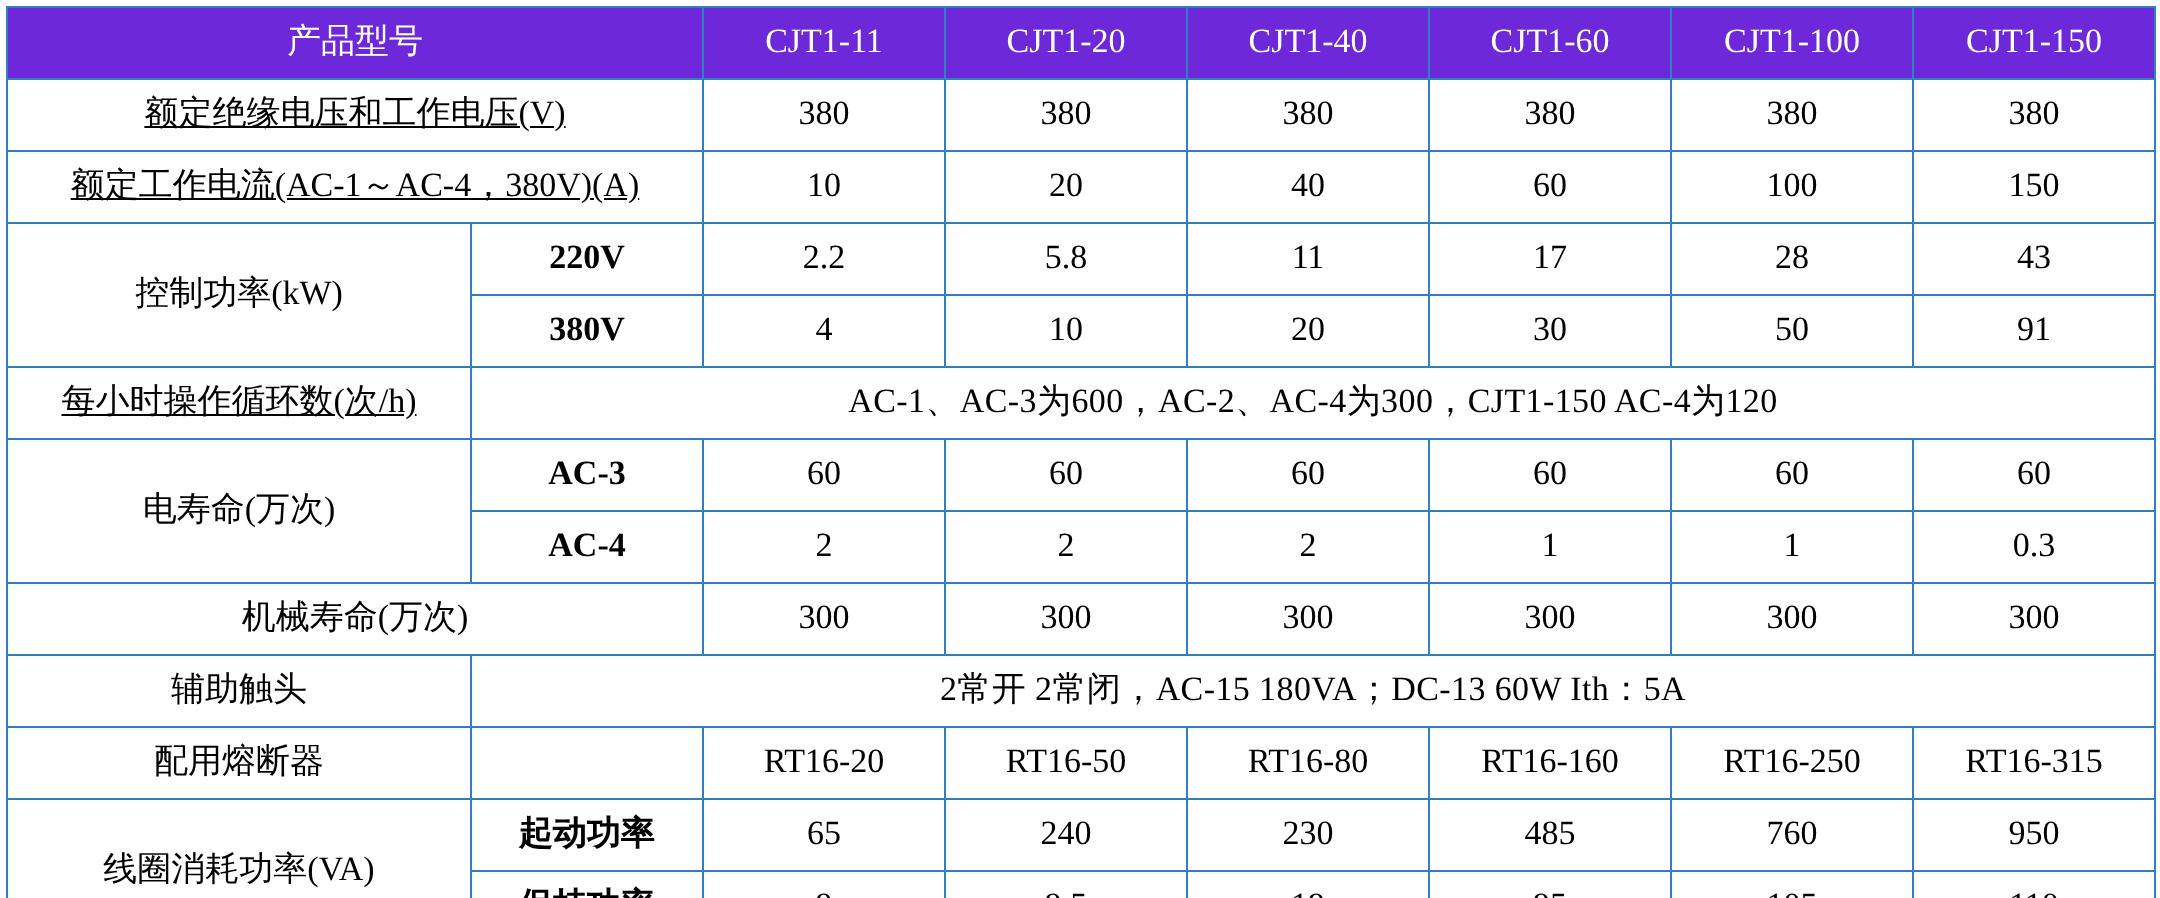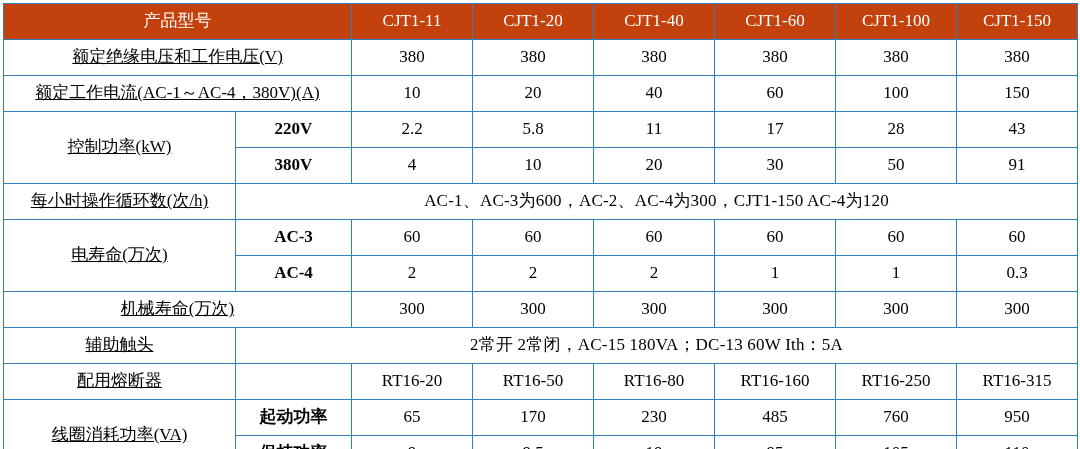--- a/index.html
+++ b/index.html
@@ -25,31 +25,30 @@
     border: 1px solid #2f7fc1;
     text-align: center;
     vertical-align: middle;
     font-size: 17px;
     line-height: 1.1;
     padding: 2px 2px;
     height: 36px;
     box-sizing: border-box;
   }
   .hdr {
-    background: #c2410c;
+    background: #6d28d9;
     color: #ffffff;
     font-size: 18px;
   }
   .rowlabel {
     font-size: 17px;
     text-decoration: underline;
   }
   .rowlabel-big {
     font-size: 18px;
-    text-decoration: underline;
   }
   .sublabel {
     font-size: 16px;
     font-weight: bold;
   }
   .wide-note {
     font-size: 16px;
     letter-spacing: 0.2px;
   }
   col.c-label { width: 232px; }
@@ -172,21 +171,21 @@
       <td>RT16-80</td>
       <td>RT16-160</td>
       <td>RT16-250</td>
       <td>RT16-315</td>
     </tr>
 
     <tr>
       <td class="rowlabel-big" rowspan="2">线圈消耗功率(VA)</td>
       <td class="sublabel">起动功率</td>
       <td>65</td>
-      <td>170</td>
+      <td>240</td>
       <td>230</td>
       <td>485</td>
       <td>760</td>
       <td>950</td>
     </tr>
 
     <tr>
       <td class="sublabel">保持功率</td>
       <td>9</td>
       <td>9.5</td>

